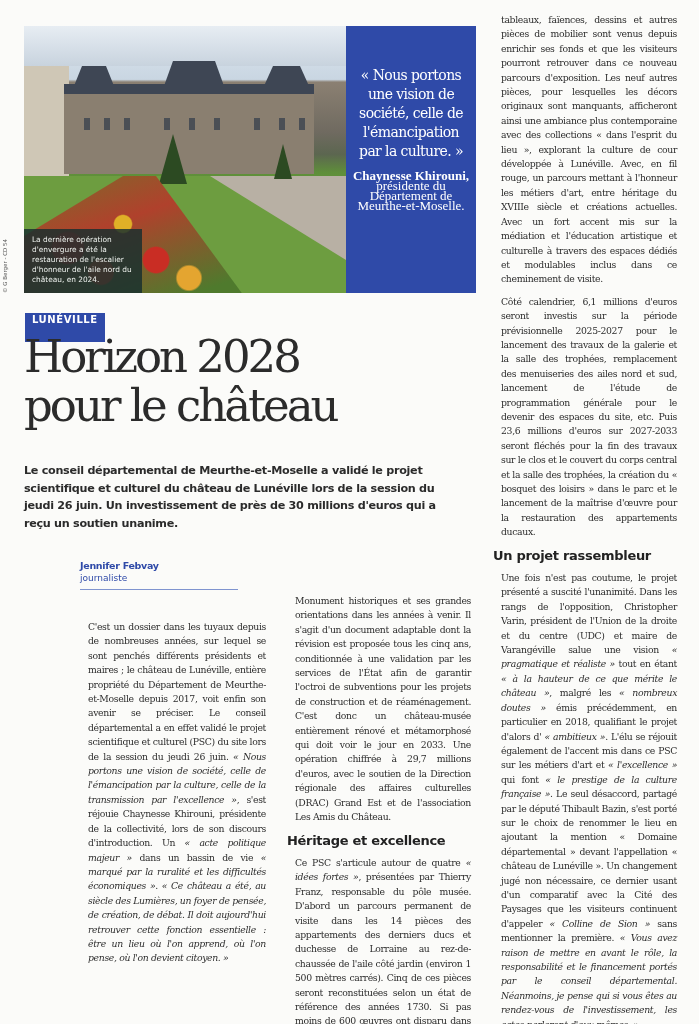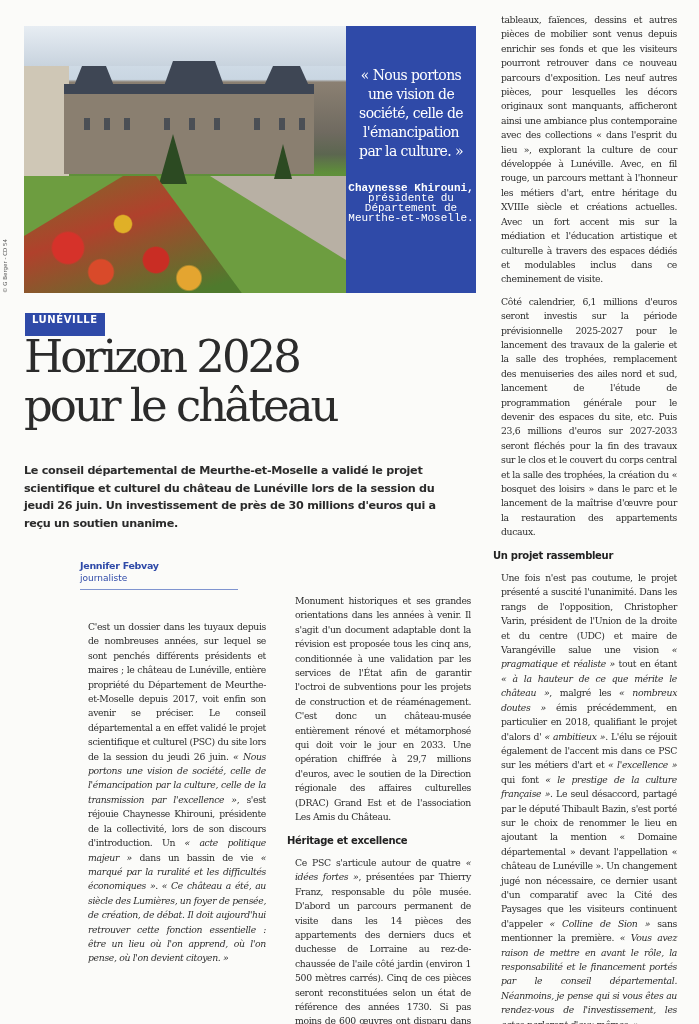--- a/index.html
+++ b/index.html
@@ -42,28 +42,28 @@
   }
   .quote-panel {
     position: absolute; left: 346px; top: 26px; width: 130px; height: 267px;
     background: #2f4aa8; color: #fff; text-align: center;
   }
   .quote-panel .q {
     font-family: "DejaVu Serif", serif; font-size: 14px; line-height: 19px;
     margin: 40px 6px 0 6px; letter-spacing: -0.6px;
   }
   .quote-panel .who {
-    font-family: Liberation Mono, monospace; font-size: 11px; line-height: 10px;
-    margin-top: 22px;
+    font-family: Liberation Serif, serif; font-size: 13px; line-height: 10px;
+    margin-top: 10px;
   }
   .quote-panel .who b { font-weight: bold; display: block; }
   .tag {
     position: absolute; left: 25px; top: 313px; background: #2f4aa8; color: #fff;
     font-family: "DejaVu Sans", sans-serif; font-weight: bold; font-size: 10px;
-    padding: 1px 7px 11px 7px; letter-spacing: 0.6px;
+    padding: 1px 7px 17px 7px; letter-spacing: 0.6px;
   }
   .headline {
     position: absolute; left: 24px; top: 332px; width: 450px;
     font-family: "DejaVu Serif", serif; font-size: 45px; line-height: 49px;
     color: #2b2b2b; letter-spacing: -3px; font-weight: normal;
   }
   .lead {
     position: absolute; left: 24px; top: 462px; width: 420px;
     font-family: "DejaVu Sans", sans-serif; font-weight: bold; font-size: 11.2px;
     line-height: 17.5px; color: #2b2b2b; letter-spacing: -0.3px;
@@ -73,21 +73,21 @@
   .byline .role { color: #2f4aa8; font-size: 9px; margin-top: 2px; }
   .byline .rule { height: 1px; background: #7f94cf; margin-top: 6px; }
   .col {
     position: absolute; font-family: "DejaVu Serif", serif; font-size: 9.3px;
     line-height: 14.4px; text-align: justify; color: #2d2d2d; letter-spacing: -0.35px;
     hyphens: manual;
   }
   .col p { margin: 8px; }
   .col i { font-style: italic; }
   .col .sub {
-    font-family: "DejaVu Sans", sans-serif; font-weight: bold; font-size: 10px;
+    font-family: "DejaVu Sans", sans-serif; font-weight: bold; font-size: 13px;
     margin-top: 9px; letter-spacing: -0.3px; color: #222;
   }
   .col1 { left: 80px; top: 612px; width: 194px; }
   .col2 { left: 287px; top: 586px; width: 192px; }
   .col3 { left: 493px; top: 5px; width: 192px; }
 </style>
 </head>
 <body>
 
 <div class="photo">
@@ -105,20 +105,21 @@
   <div class="win" style="left:165px;top:92px;"></div>
   <div class="win" style="left:190px;top:92px;"></div>
   <div class="win" style="left:230px;top:92px;"></div>
   <div class="win" style="left:255px;top:92px;"></div>
   <div class="win" style="left:275px;top:92px;"></div>
   <div class="lawn"></div>
   <div class="path"></div>
   <div class="tree" style="left:135px;top:108px;"></div>
   <div class="tree" style="left:250px;top:118px;border-bottom-width:35px;border-left-width:9px;border-right-width:9px;"></div>
   <div class="flowers"></div>
+  <div class="caption-box">La dernière opération d'envergure a été la restauration de l'escalier d'honneur de l'aile nord du château, en 2024.</div>
 </div>
 <div class="credit">© G Berger - CD 54</div>
 
 <div class="quote-panel">
   <div class="q">« Nous portons une vision de société, celle de l'émancipation par la culture. »</div>
   <div class="who">
     <b>Chaynesse Khirouni,</b>
     <span>présidente du Département de Meurthe-et-Moselle.</span>
   </div>
 </div>

